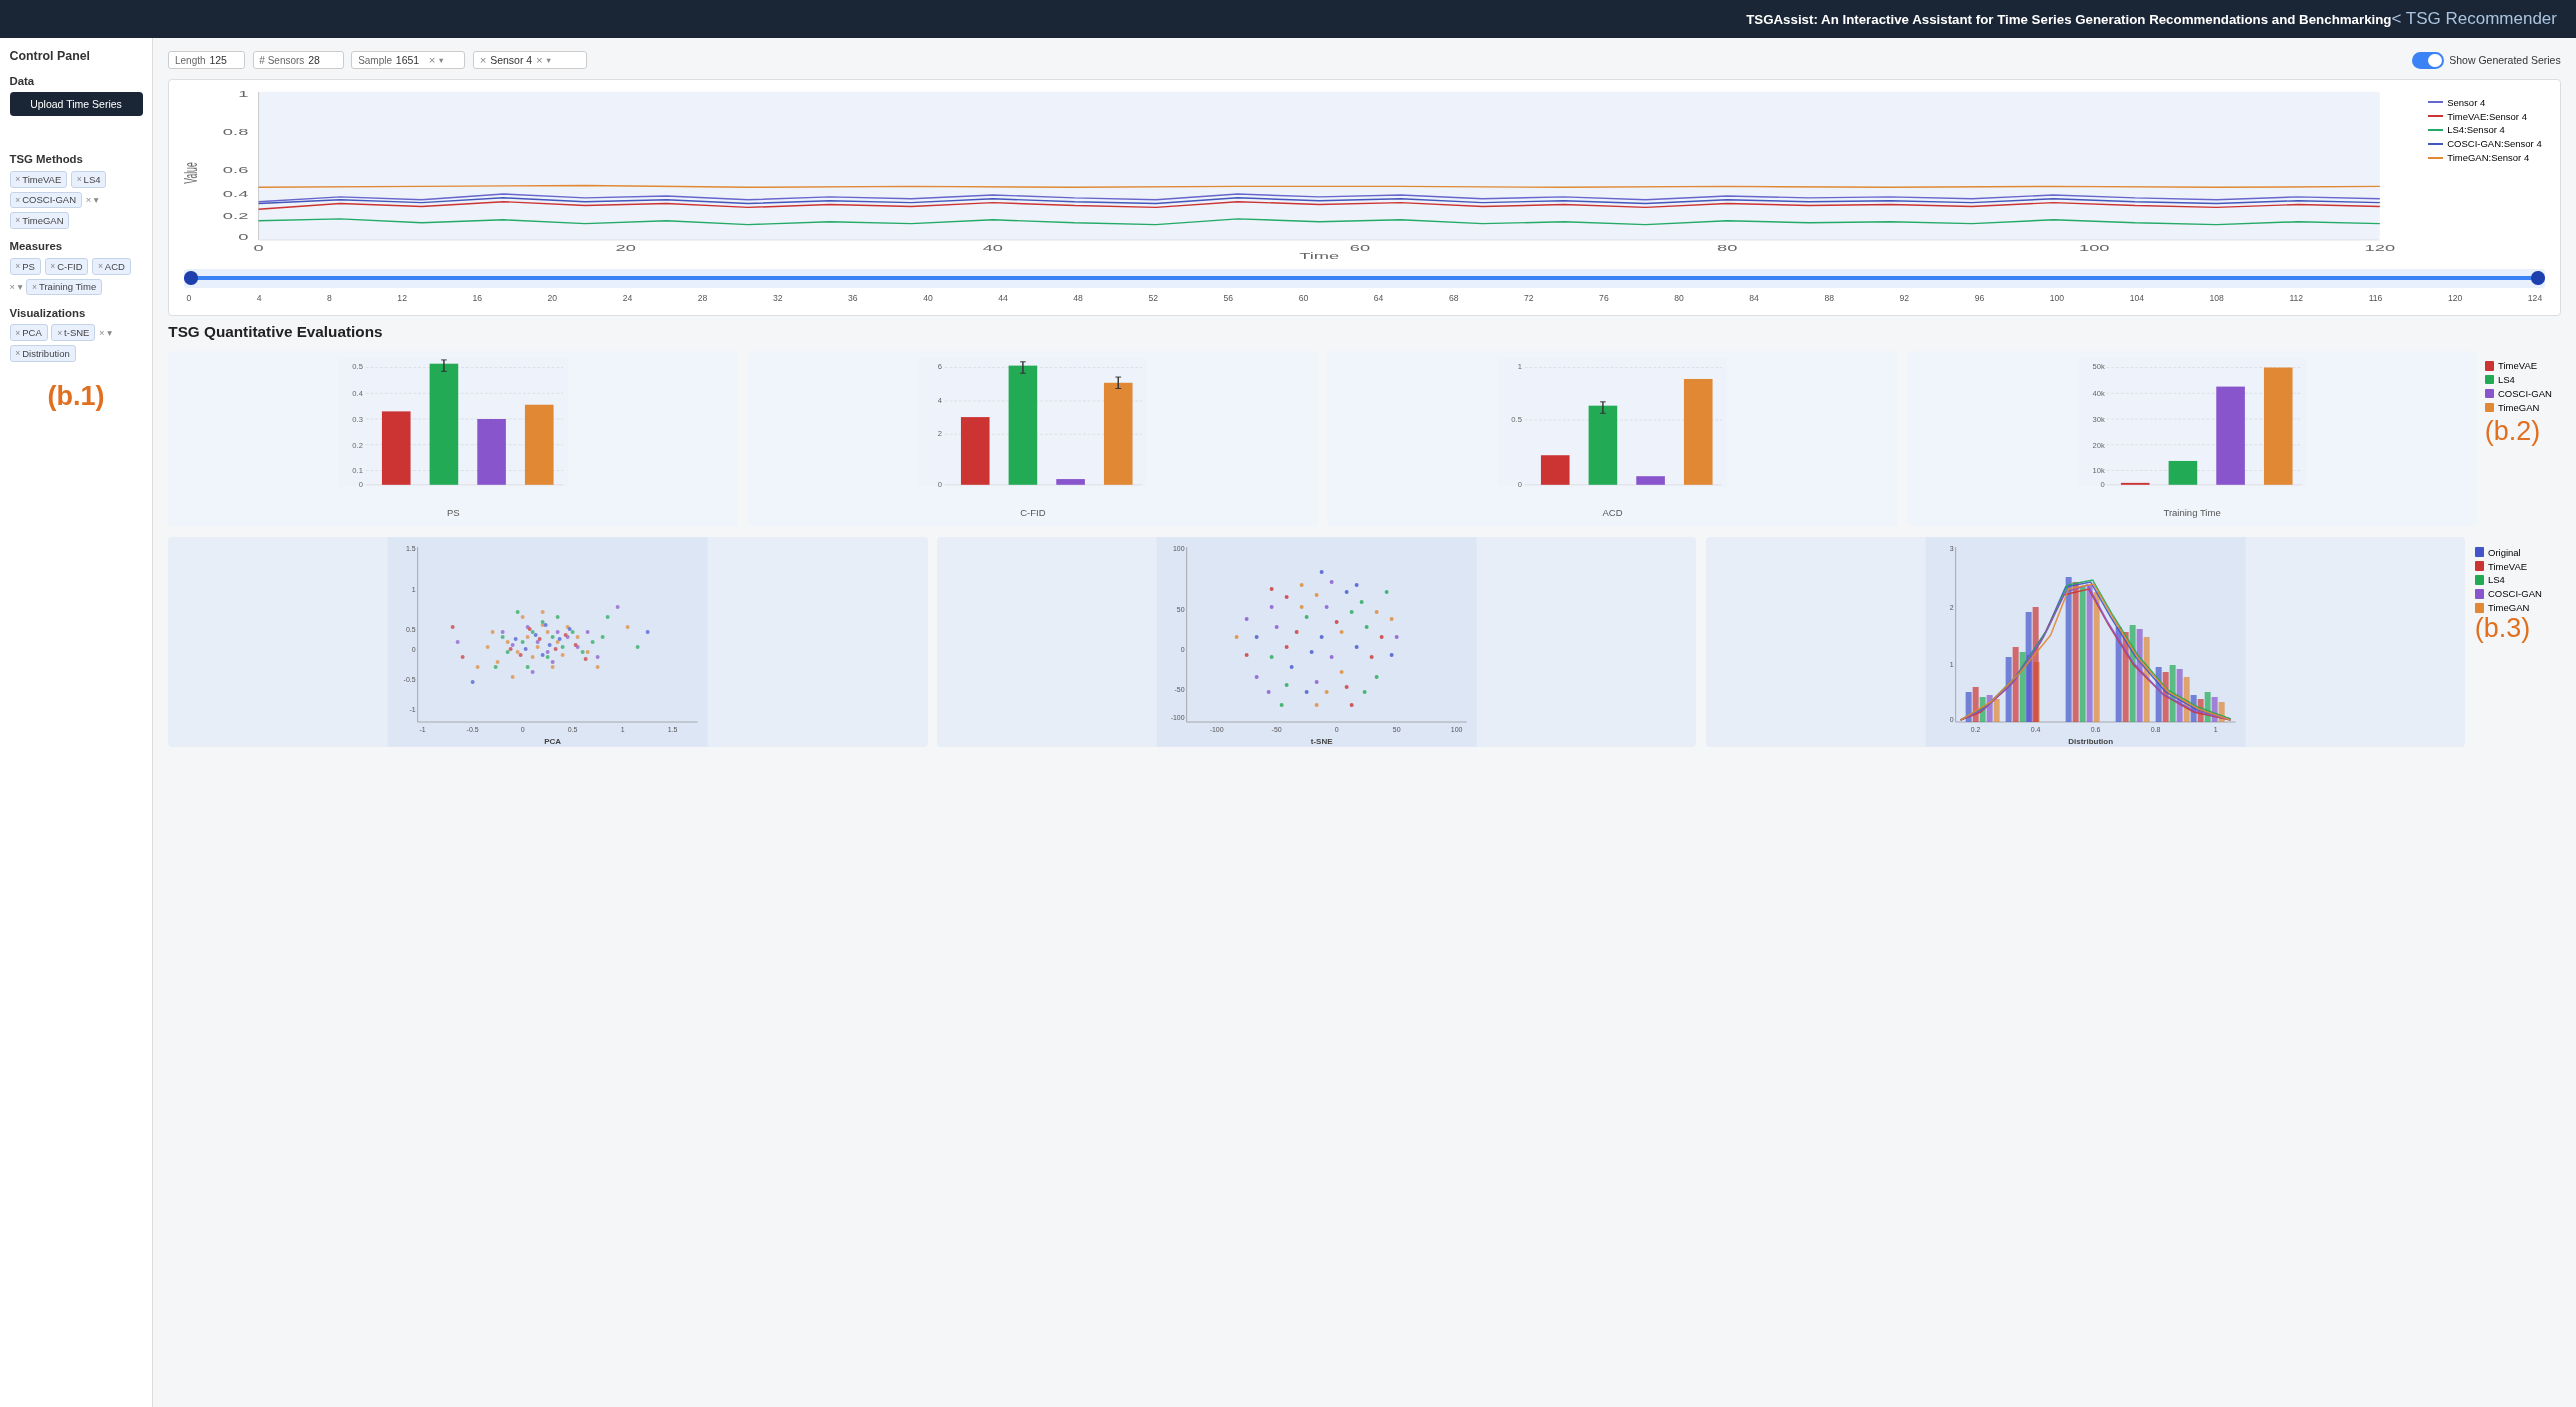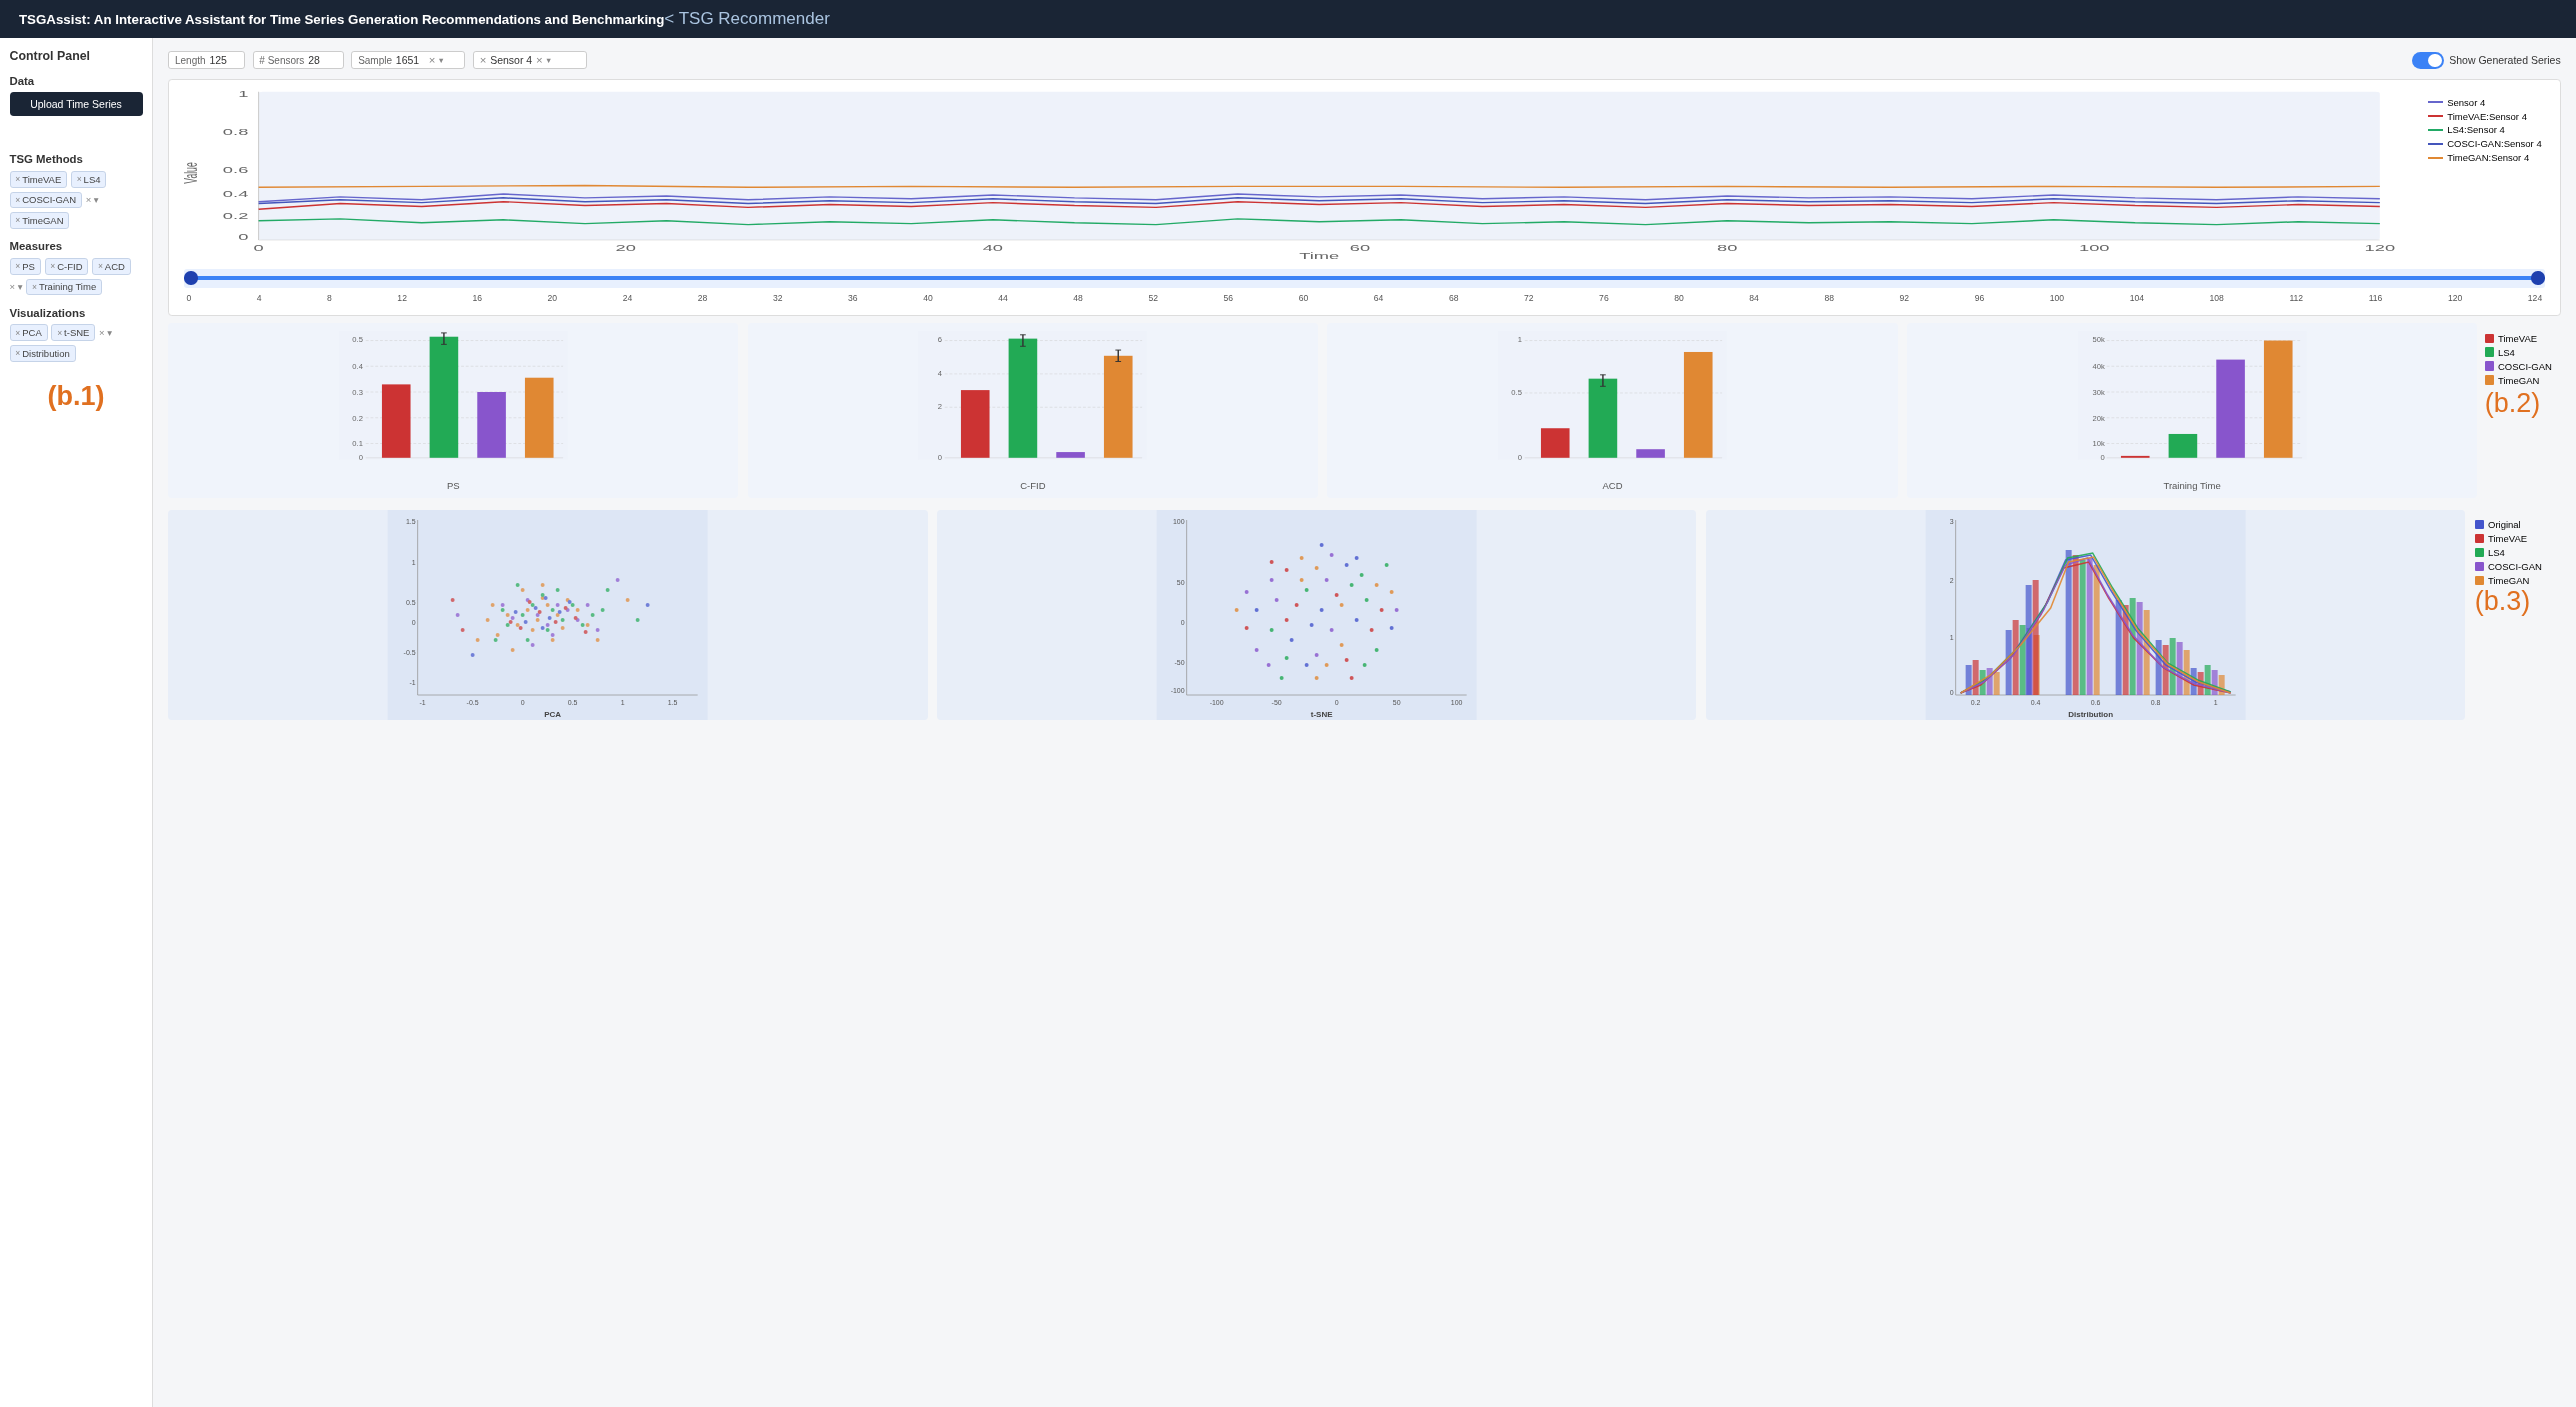--- a/index.html
+++ b/index.html
@@ -4,21 +4,21 @@
   <style>
     * { box-sizing: border-box; margin: 0; padding: 0; }
     body { font-family: 'Segoe UI', Arial, sans-serif; font-size: 11.4px; background: #f5f5f5; overflow: hidden; }
 
     
     .header {
       background: #1a2535;
       color: #fff;
       padding: 9.5px 19px;
       display: flex;
-      justify-content: flex-start;
+      justify-content: flex-end;
       align-items: center;
       height: 38px;
     }
     .header-title { font-size: 13.3px; font-weight: 600; }
     .header-link { font-size: 17px; color: #aac4e0; cursor: pointer; }
 
     
     .main-layout {
       display: flex;
       height: calc(100vh - 38px);
@@ -494,20 +494,21 @@
           <span>108</span>
           <span>112</span>
           <span>116</span>
           <span>120</span>
           <span>124</span>
         </div>
       </div>
     </div>
 
     <div class="quant-section">
+      <div class="section-title">TSG Quantitative Evaluations</div>
       <div class="quant-legend-wrap">
         <div class="charts-row" style="flex:1;">
 
           <div class="bar-chart-wrap">
             <svg width="100%" height="143" viewBox="0 0 240 150" style="font-size:12px">
               <rect x="0" y="0" width="240" height="135" fill="#eef2fa"></rect>
 
               <text x="25" y="12" font-size="8" text-anchor="end" fill="#666">0.5</text>
               <text x="25" y="40" font-size="8" text-anchor="end" fill="#666">0.4</text>
               <text x="25" y="67" font-size="8" text-anchor="end" fill="#666">0.3</text>

